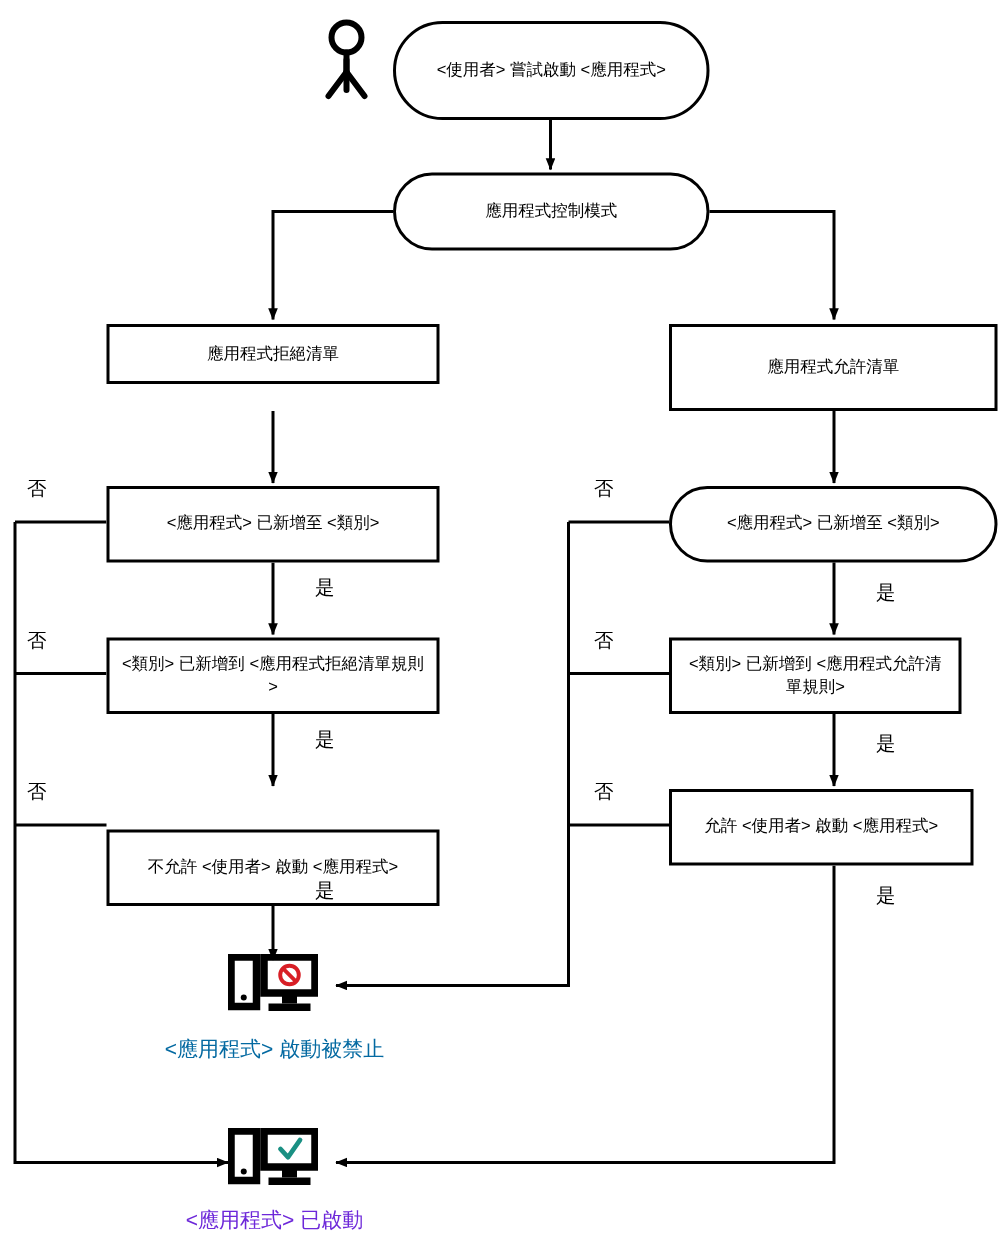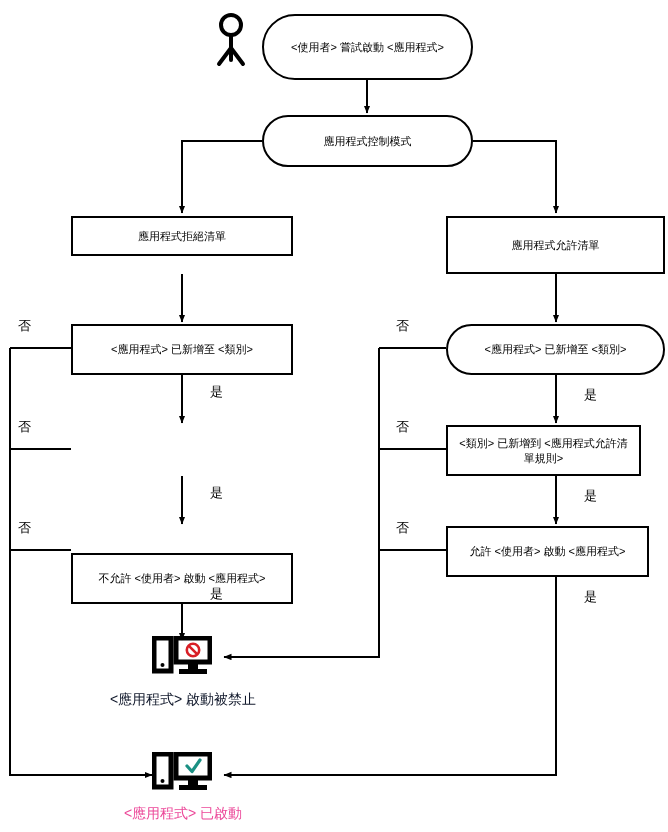--- a/index.html
+++ b/index.html
@@ -48,22 +48,22 @@
     line-height: 1;
     white-space: nowrap;
   }
   .term-label {
     position: absolute;
     font-size: 14px;
     line-height: 1;
     white-space: nowrap;
     text-align: center;
   }
-  .term-label.denied { color: #0f172a; }
-  .term-label.allowed { color: #ec4899; }
+  .term-label.denied { color: #0369a1; }
+  .term-label.allowed { color: #6d28d9; }
   .icon-box {
     position: absolute;
   }
 </style>
 </head>
 <body>
 
 <div id="canvas">
 
   <svg class="layer" viewBox="0 0 668 832" xmlns="http://www.w3.org/2000/svg">
@@ -119,20 +119,21 @@
   <div class="node stadium" style="left:262px; top:14px; width:211px; height:66px;">&lt;使用者&gt; 嘗試啟動 &lt;應用程式&gt;</div>
 
   <div class="node" style="left:71px; top:216px; width:222px; height:40px;">應用程式拒絕清單</div>
 
   <div class="node" style="left:446px; top:216px; width:219px; height:58px;">應用程式允許清單</div>
 
   <div class="node" style="left:71px; top:324px; width:222px; height:51px;">&lt;應用程式&gt; 已新增至 &lt;類別&gt;</div>
 
   <div class="node stadium" style="left:446px; top:324px; width:219px; height:51px;">&lt;應用程式&gt; 已新增至 &lt;類別&gt;</div>
 
+  <div class="node" style="left:71px; top:425px; width:222px; height:51px;">&lt;類別&gt; 已新增到 &lt;應用程式拒絕清單規則&gt;</div>
 
   <div class="node" style="left:446px; top:425px; width:195px; height:51px;">&lt;類別&gt; 已新增到 &lt;應用程式允許清單規則&gt;</div>
 
   <div class="node" style="left:71px; top:553px; width:222px; height:51px;">不允許 &lt;使用者&gt; 啟動 &lt;應用程式&gt;</div>
 
   <div class="node" style="left:446px; top:526px; width:203px; height:51px;">允許 &lt;使用者&gt; 啟動 &lt;應用程式&gt;</div>
 
   <span class="edge-label" style="left:18px;  top:319px;">否</span>
   <span class="edge-label" style="left:18px;  top:420px;">否</span>
   <span class="edge-label" style="left:18px;  top:521px;">否</span>

